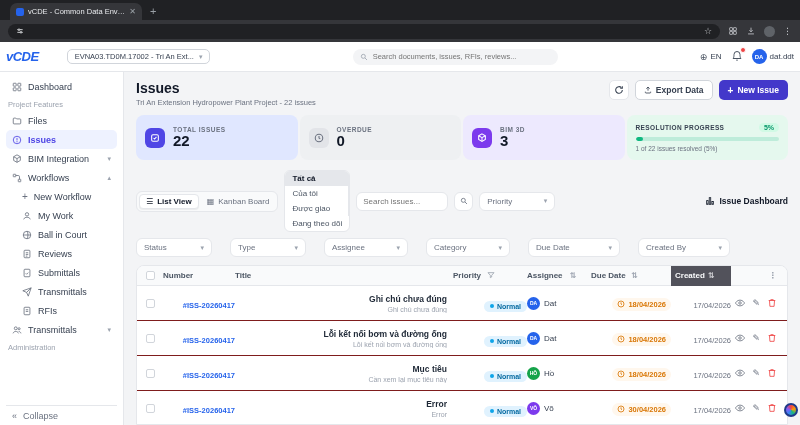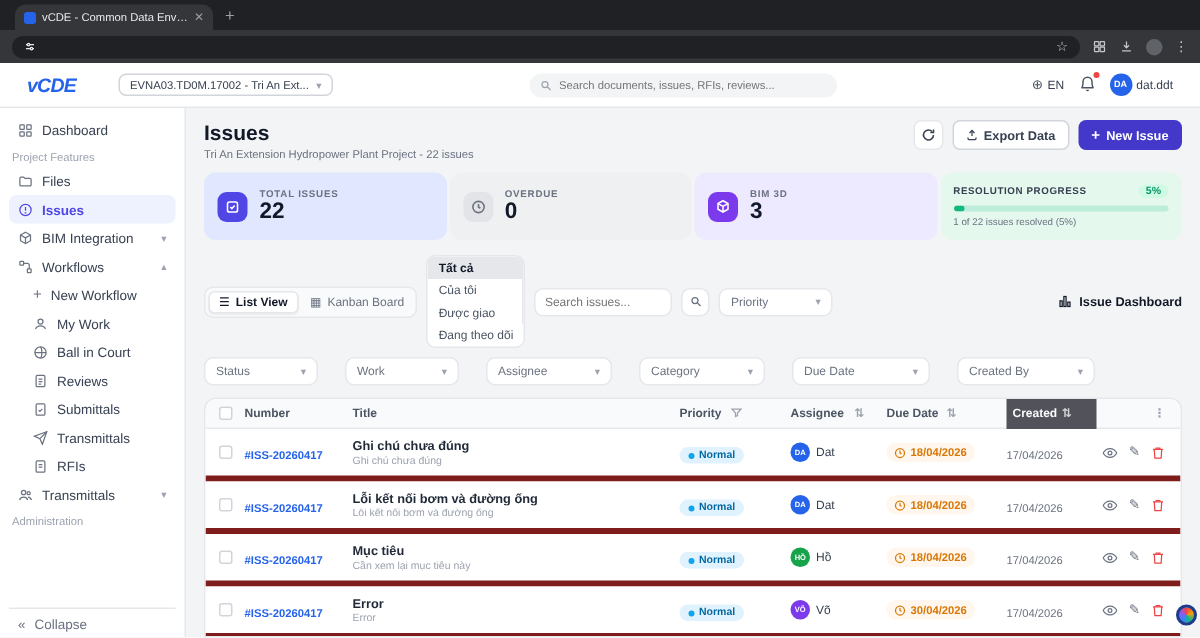--- a/index.html
+++ b/index.html
@@ -14,21 +14,21 @@
   .tab-title { white-space:nowrap; overflow:hidden; text-overflow:ellipsis; flex:1; }
   .tab-close { color:#9aa0a6; font-size:8px; flex:none; }
   .newtab { color:#9aa0a6; font-size:11px; margin:0 0 3px 8px; }
   .addrbar { height:22px; background:#35363a; display:flex; align-items:center; gap:8px; padding:0 8px; flex:none; }
   .omnibox { flex:1; height:15px; background:#202124; border-radius:8px; display:flex; align-items:center; gap:5px; padding:0 8px; color:#e8eaed; font-size:8px; }
   .omni-url { flex:1;margin-top:44px; }
   .addr-icons { display:flex; gap:8px; color:#c4c7cb; font-size:9px; align-items:center; flex:none; }
   .profile-dot { width:11px; height:11px; border-radius:50%; background:#5f6368; }
 
   
-  .appheader { height:30px; background:#fff; border-bottom:1px solid #e5e7eb; display:flex; align-items:center; gap:8px; padding:0 18px; flex:none;justify-content:space-between; }
+  .appheader { height:30px; background:#fff; border-bottom:1px solid #e5e7eb; display:flex; align-items:center; gap:8px; padding:0 6px; flex:none;justify-content:space-between; }
   .logo { font-size:13px; font-weight:bold; font-style:italic; color:#2563eb; letter-spacing:-0.5px; }
   .project-select { border:1px solid #d1d5db; border-radius:5px; padding:2px 7px; font-size:7.5px; color:#374151; display:flex; gap:5px; align-items:center; margin-left:20px; background:#fff; }
   .spacer { flex:1; }
   .header-search { width:205px; height:16px; background:#f3f4f6; border-radius:8px; display:flex; align-items:center; gap:5px; padding:0 7px; color:#9ca3af; }
   .header-search input { border:none; outline:none; background:transparent; font-size:7.5px; color:#6b7280; width:100%; font-family:inherit; }
   .header-right { display:flex; align-items:center; gap:9px; font-size:8px; color:#374151; }
   .hr-item { display:flex; align-items:center; gap:3px; }
   .bell-wrap { position:relative; color:#4b5563; }
   .badge-dot { position:absolute; top:-3px; right:-3px; width:6px; height:6px; background:#ef4444; border-radius:50%; border:1px solid #fff; }
   .avatar-sm { width:15px; height:15px; border-radius:50%; background:#2563eb; color:#fff; font-size:6px; display:flex; align-items:center; justify-content:center; font-weight:bold; flex:none; }
@@ -90,21 +90,21 @@
   .search-sm input { border:none; outline:none; background:transparent; font-size:8px; color:#6b7280; width:100%; font-family:inherit; }
   .sq-btn { width:19px; height:19px; border:1px solid #e5e7eb; background:#fff; border-radius:6px; display:flex; align-items:center; justify-content:center; color:#6b7280; }
   .select-sm { display:flex; align-items:center; justify-content:space-between; gap:6px; border:1px solid #e5e7eb; border-radius:6px; background:#fff; height:19px; padding:0 7px; font-size:8px; color:#6b7280; white-space:nowrap; }
   .dash-link { margin-left:auto; display:flex; gap:5px; align-items:center; font-size:8.5px; font-weight:bold; color:#111827; white-space:nowrap; }
   .filters { display:flex; gap:18px; margin-top:6px; flex:none; }
   .w76 { width:76px; } .w84 { width:84px; } .w92 { width:92px; }
 
   
   .tablecard { margin-top:8px; background:#fff; border:1px solid #e5e7eb; border-radius:8px 8px 0 0; flex:1; overflow:hidden; display:flex; flex-direction:column; min-height:0; }
   .thead { display:flex; align-items:center; background:#f9fafb; border-bottom:1px solid #e5e7eb; height:20px; font-size:8px; font-weight:bold; color:#4b5563; flex:none; }
-  .trow { display:flex; align-items:center; border-bottom:4px solid #7f1d1d; min-height:35px; flex:none; background:#fff; }
+  .trow { display:flex; align-items:center; border-bottom:1px solid #7f1d1d; min-height:35px; flex:none; background:#fff;text-align:right; }
   .col-check { width:26px; display:flex; justify-content:center; flex:none; }
   .col-number { width:72px; flex:none; }
   .col-title { flex:1; min-width:0; padding-right:6px; }
   .col-priority { width:74px; flex:none; }
   .col-assignee { width:64px; flex:none; display:flex; align-items:center; gap:4px; }
   .col-due { width:80px; flex:none; }
   .col-created { width:60px; flex:none; }
   .col-actions { width:56px; flex:none; display:flex; gap:7px; justify-content:flex-end; padding-right:10px; align-items:center; }
   .th-created { background:#52525b; color:#f9fafb; height:20px; display:flex; align-items:center; }
   .sort { font-size:8px; color:#9ca3af; margin-left:3px; }
@@ -430,21 +430,21 @@
           <span>Issue Dashboard</span>
         </div>
       </div>
 
       <div class="filters">
         <div class="select-sm w76">
             <span>Status</span>
             <span class="chev">▾</span>
           </div>
         <div class="select-sm w76">
-            <span>Work</span>
+            <span>Type</span>
             <span class="chev">▾</span>
           </div>
         <div class="select-sm w84">
             <span>Assignee</span>
             <span class="chev">▾</span>
           </div>
         <div class="select-sm w84">
             <span>Category</span>
             <span class="chev">▾</span>
           </div>

